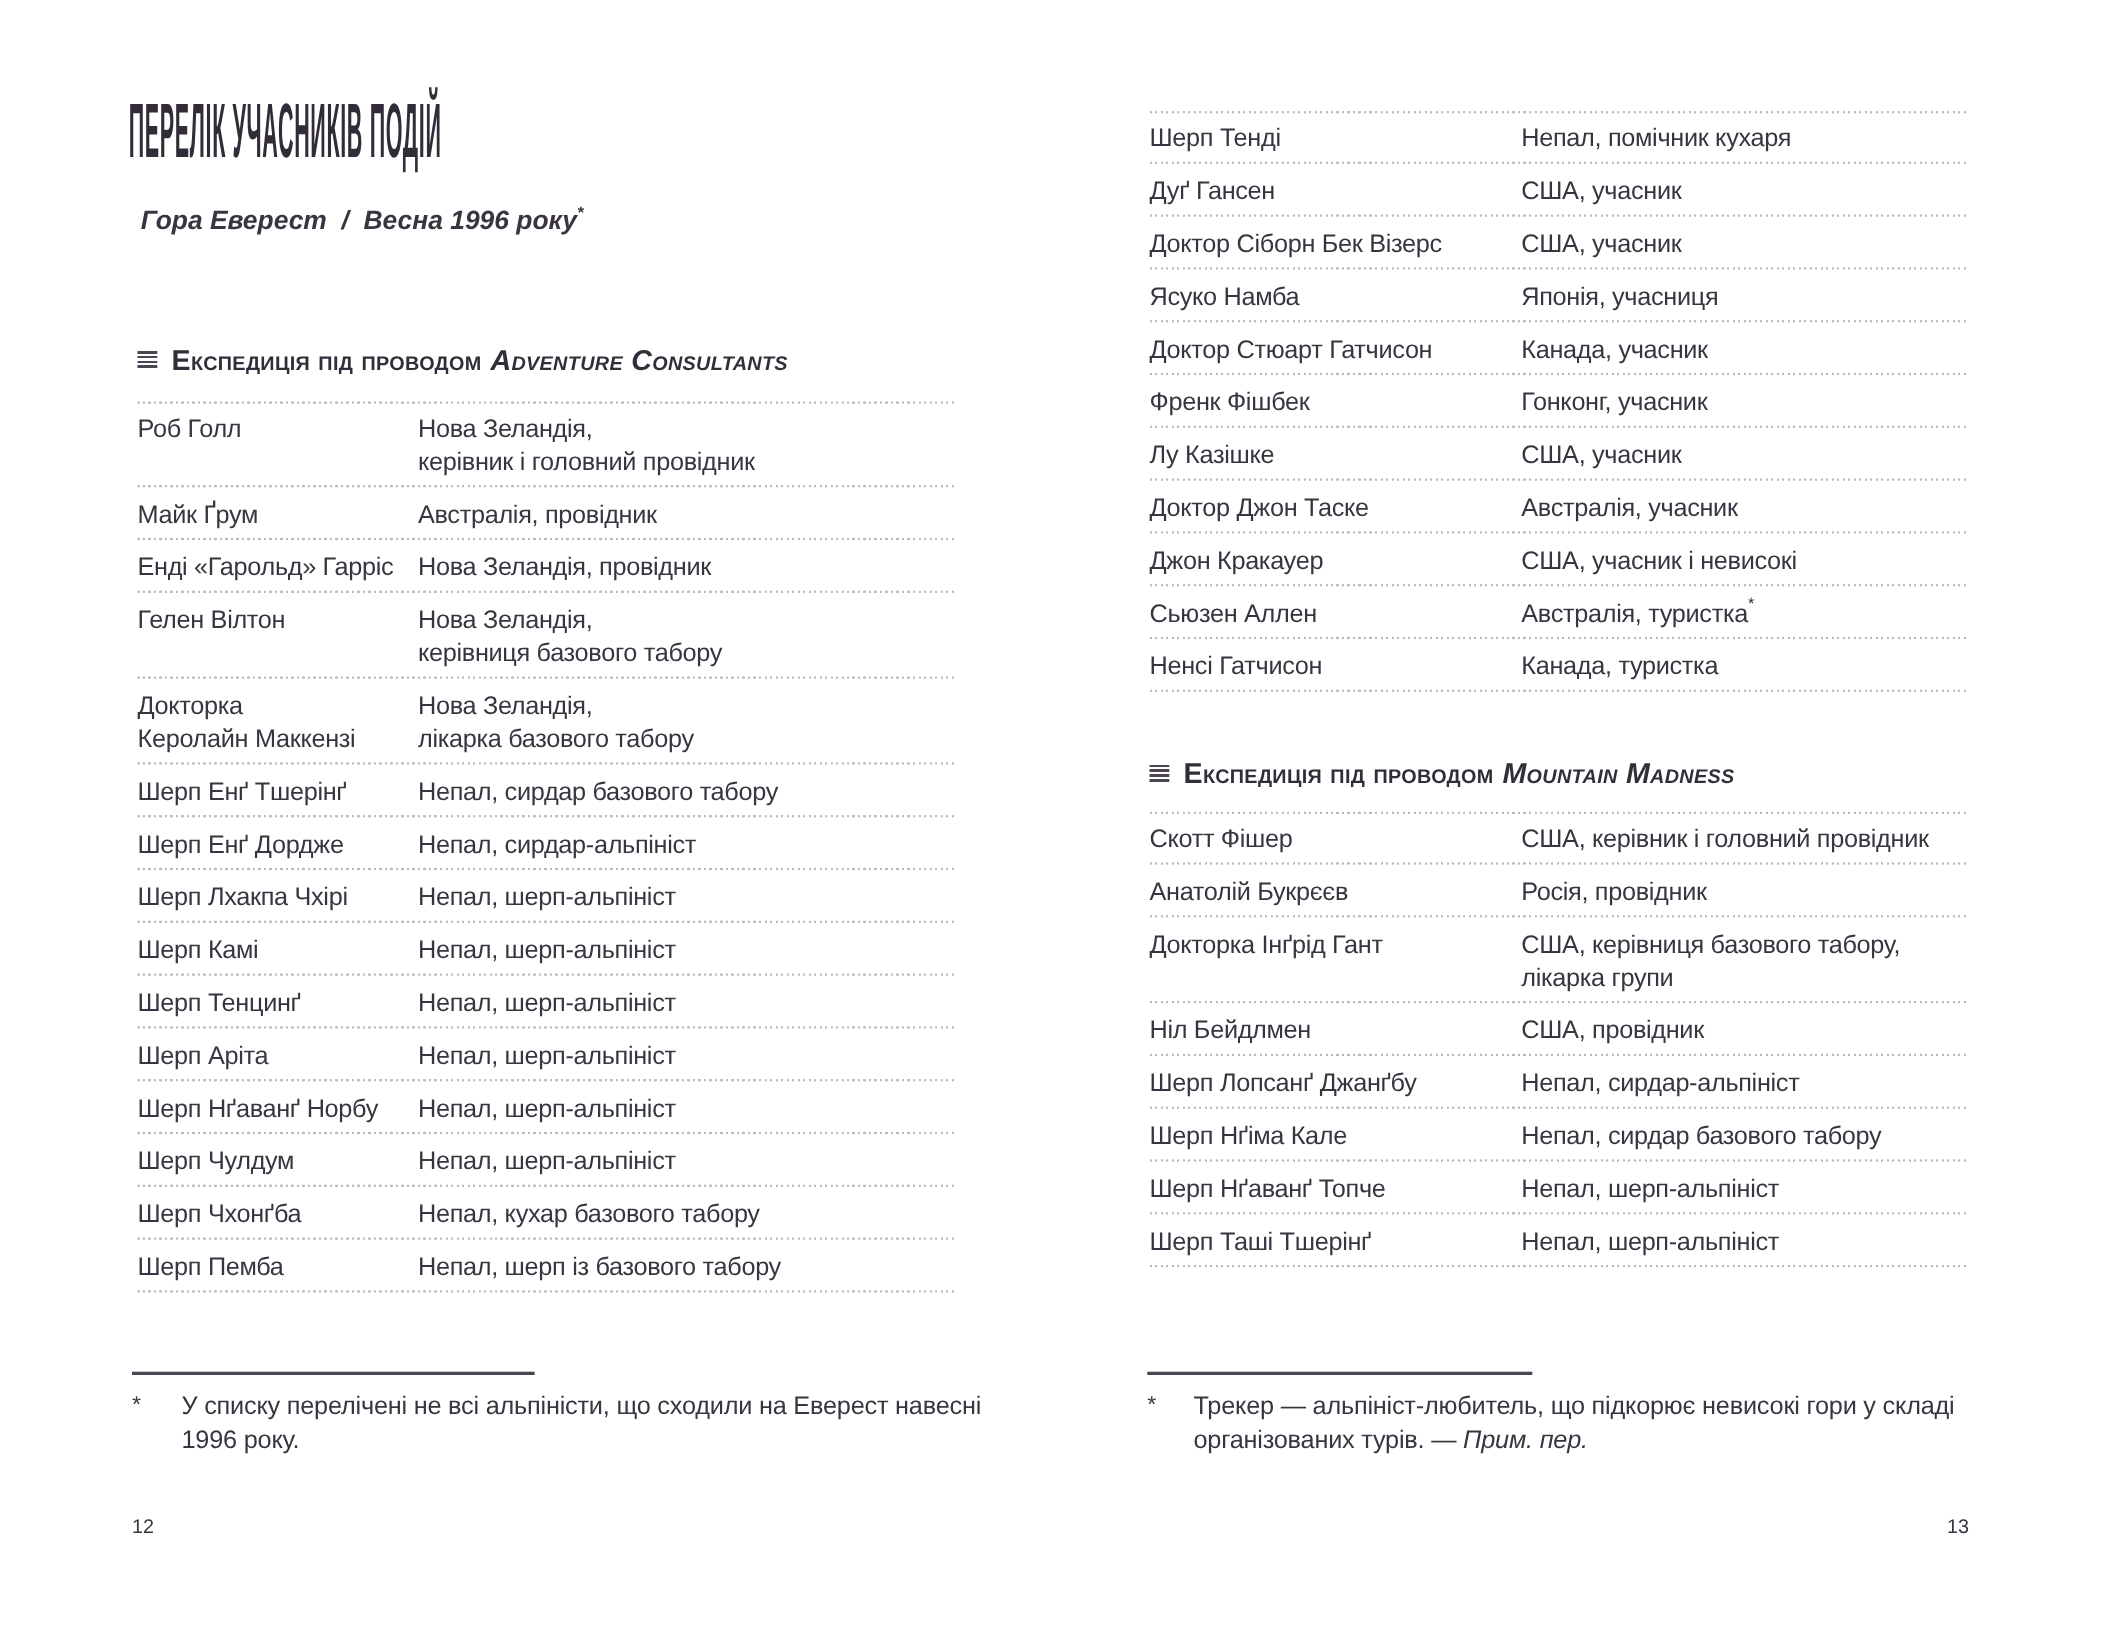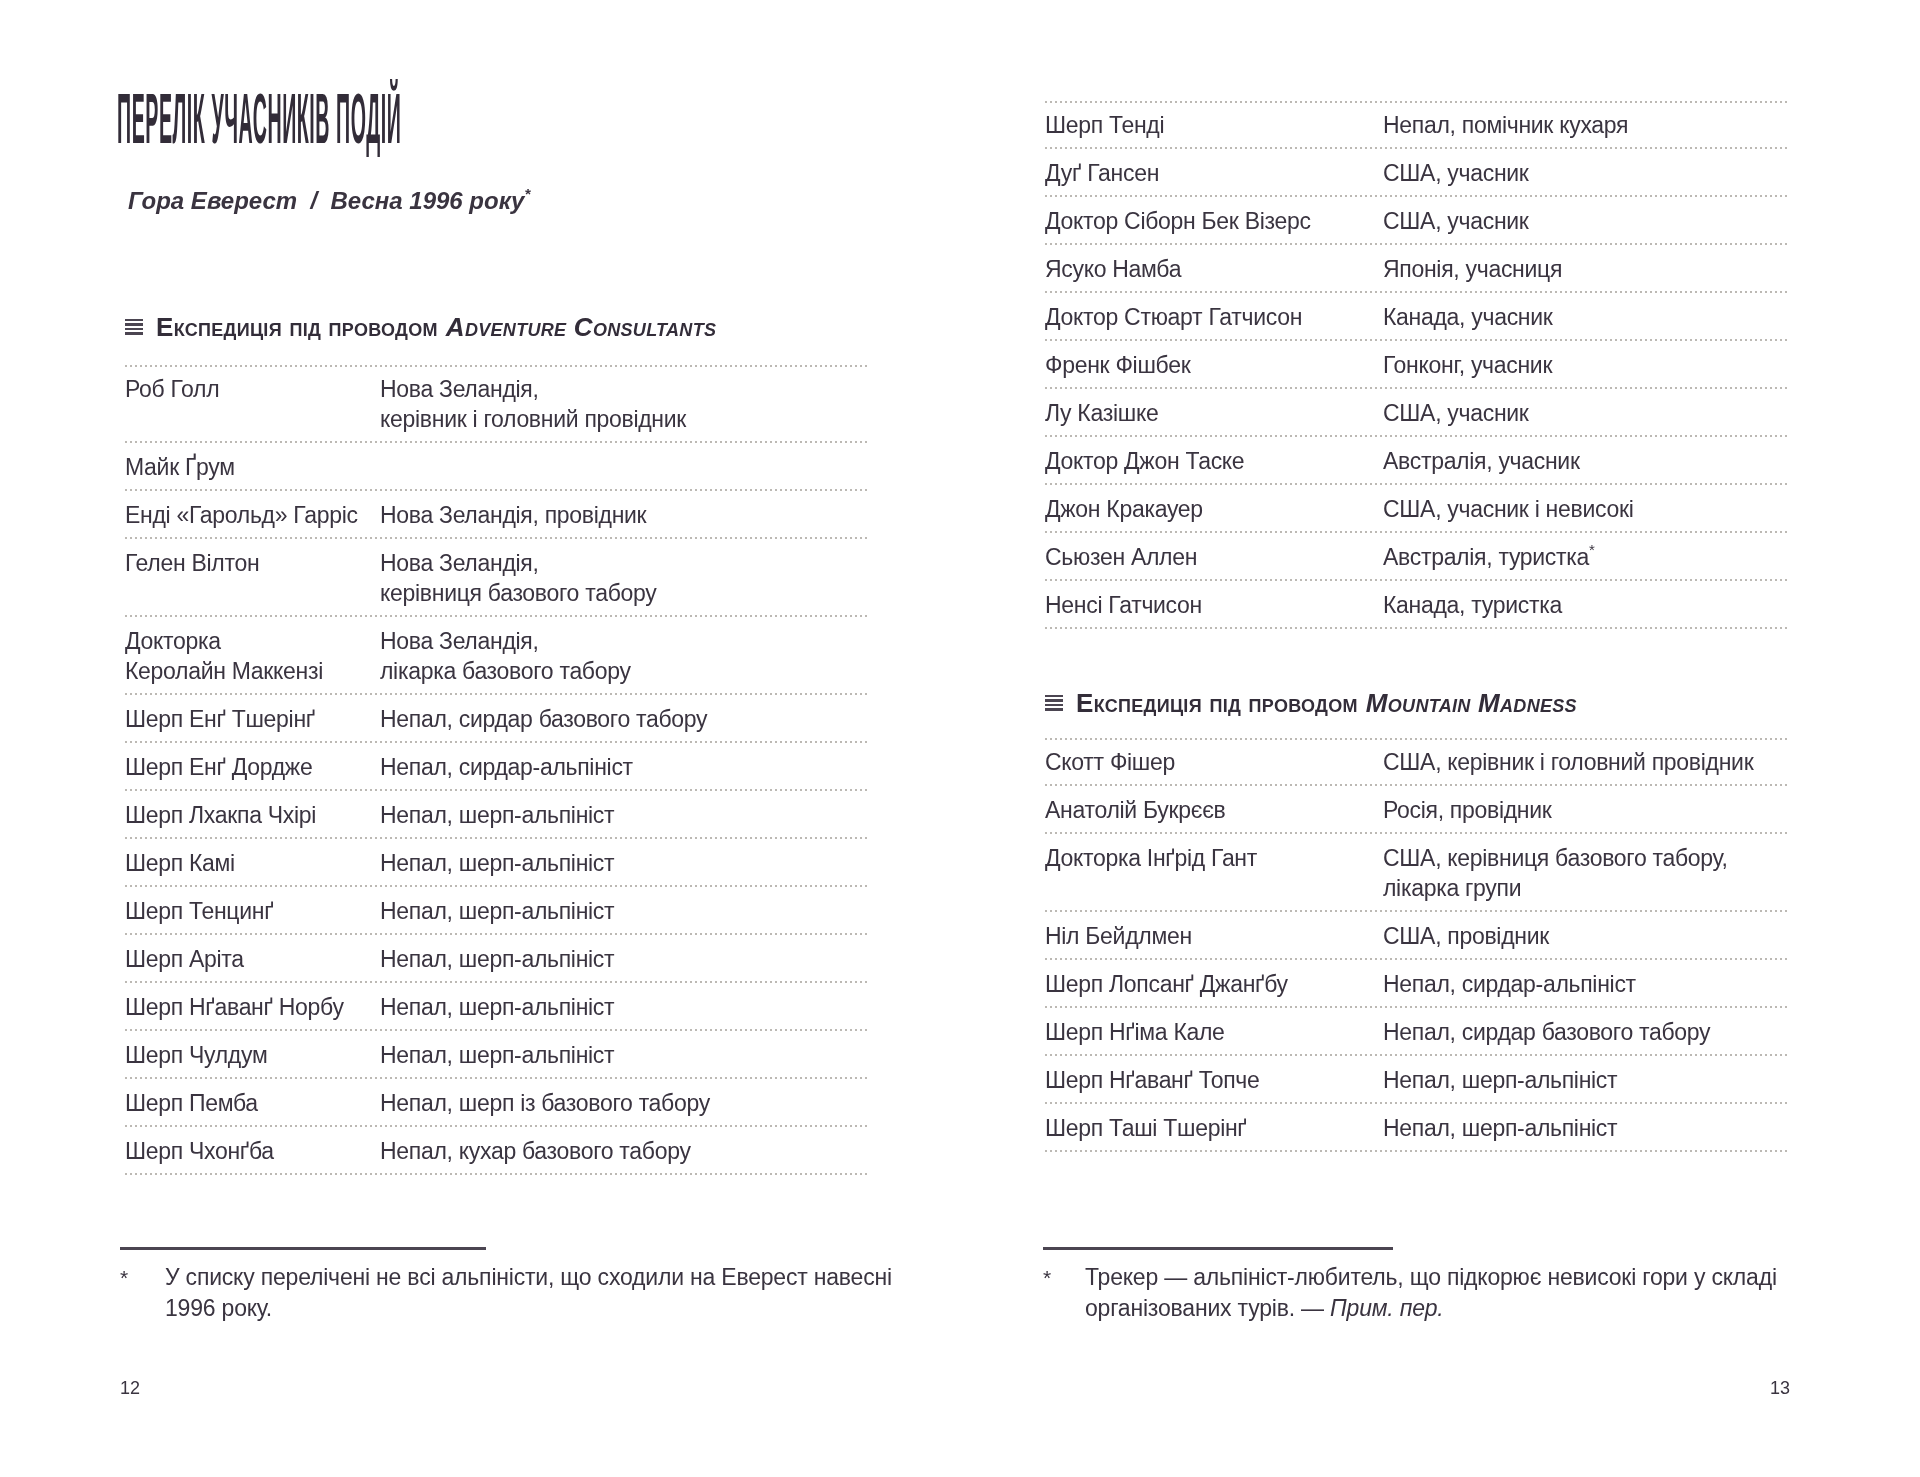--- a/index.html
+++ b/index.html
@@ -81,20 +81,21 @@
   <div class="ptable" id="table-left">
 
       <div class="prow">
         <div class="cell"><span>Роб Голл</span><sup class="fnm"></sup></div>
         <div class="cell"><span>Нова Зеландія,
 керівник і головний провідник</span><sup class="fnm"></sup></div>
       </div>
 
       <div class="prow">
         <div class="cell"><span>Майк Ґрум</span><sup class="fnm"></sup></div>
+        <div class="cell"><span>Австралія, провідник</span><sup class="fnm"></sup></div>
       </div>
 
       <div class="prow">
         <div class="cell"><span>Енді «Гарольд» Гарріс</span><sup class="fnm"></sup></div>
         <div class="cell"><span>Нова Зеландія, провідник</span><sup class="fnm"></sup></div>
       </div>
 
       <div class="prow">
         <div class="cell"><span>Гелен Вілтон</span><sup class="fnm"></sup></div>
         <div class="cell"><span>Нова Зеландія,
@@ -142,27 +143,27 @@
         <div class="cell"><span>Шерп Нґаванґ Норбу</span><sup class="fnm"></sup></div>
         <div class="cell"><span>Непал, шерп-альпініст</span><sup class="fnm"></sup></div>
       </div>
 
       <div class="prow">
         <div class="cell"><span>Шерп Чулдум</span><sup class="fnm"></sup></div>
         <div class="cell"><span>Непал, шерп-альпініст</span><sup class="fnm"></sup></div>
       </div>
 
       <div class="prow">
+        <div class="cell"><span>Шерп Чхонґба</span><sup class="fnm"></sup></div>
+        <div class="cell"><span>Непал, кухар базового табору</span><sup class="fnm"></sup></div>
+      </div>
+
+      <div class="prow">
         <div class="cell"><span>Шерп Пемба</span><sup class="fnm"></sup></div>
         <div class="cell"><span>Непал, шерп із базового табору</span><sup class="fnm"></sup></div>
-      </div>
-
-      <div class="prow">
-        <div class="cell"><span>Шерп Чхонґба</span><sup class="fnm"></sup></div>
-        <div class="cell"><span>Непал, кухар базового табору</span><sup class="fnm"></sup></div>
       </div>
     </div>
 
   <div class="fn-rule" id="rule-left"></div>
   <div class="footnote" id="fn-left">
     <span class="fn-marker">*</span>
     <span class="fn-text">У списку перелічені не всі альпіністи, що сходили на Еверест навесні
 1996 року.</span>
   </div>
 

